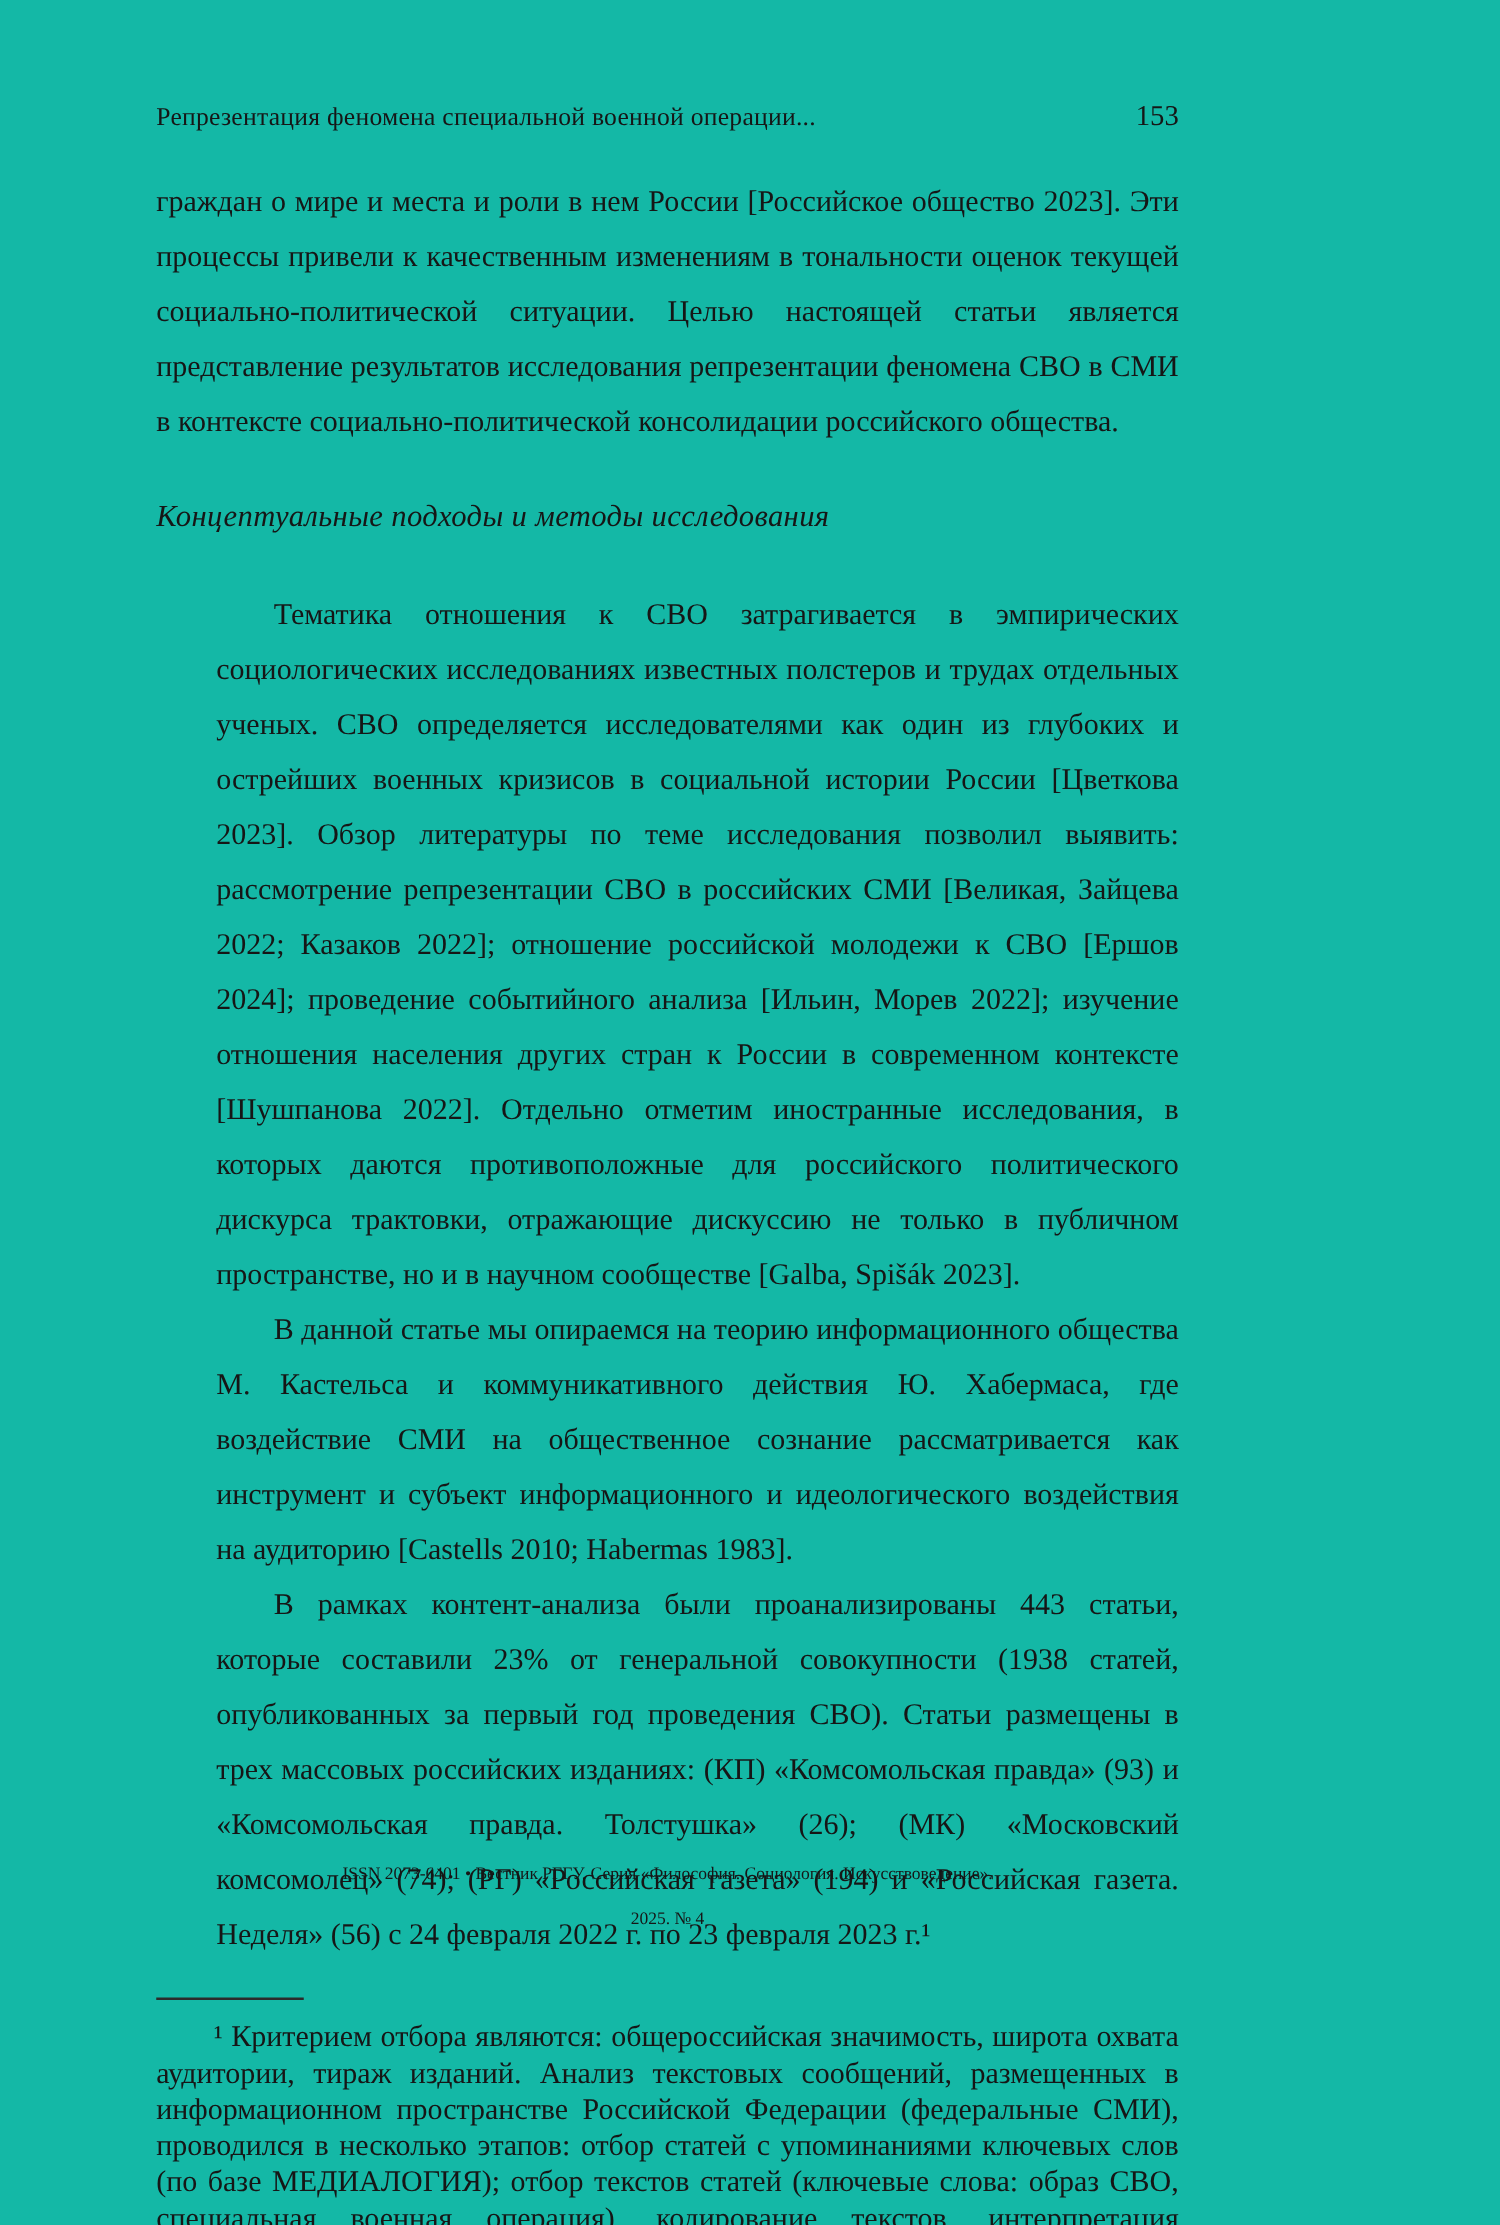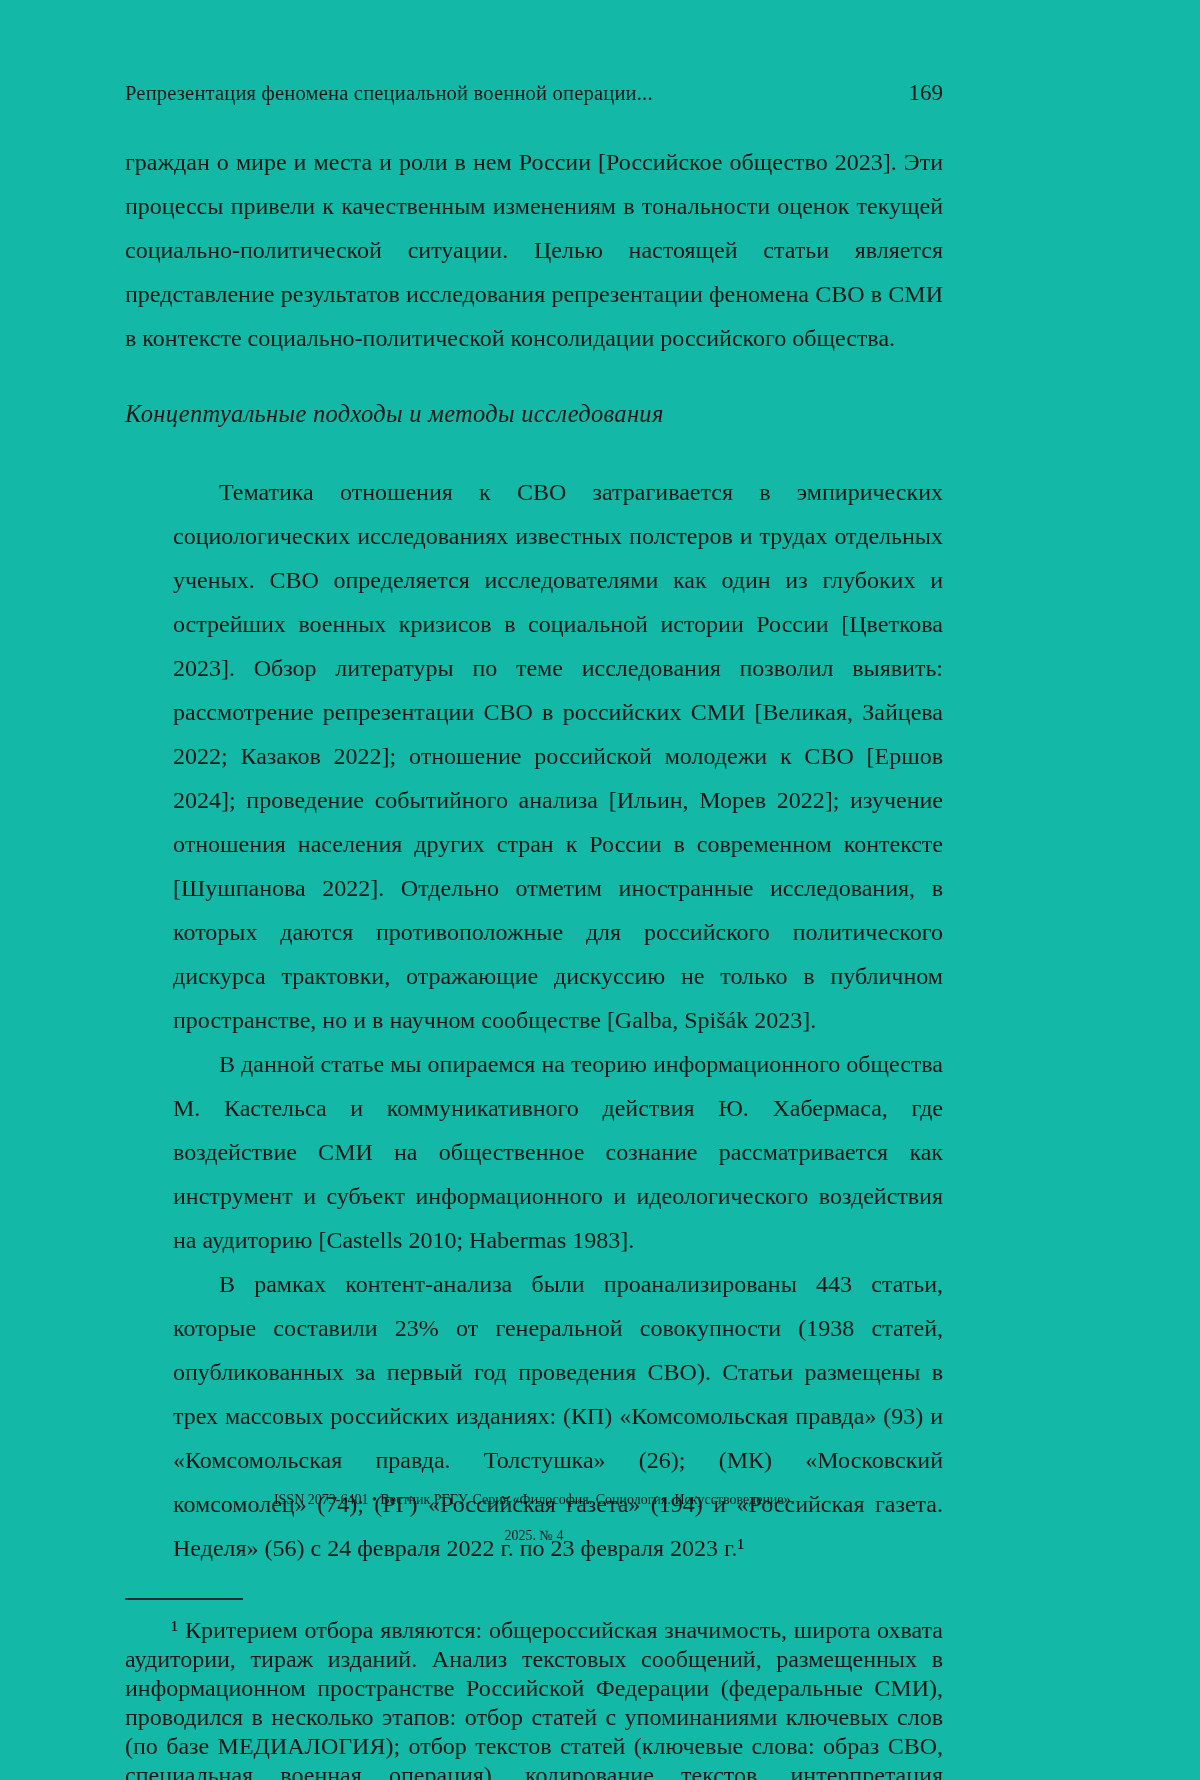--- a/index.html
+++ b/index.html
@@ -70,21 +70,21 @@
 </style>
 </head>
 <body>
 
 <div class="page">
 
   <div class="content">
 
     <header class="running-header">
       <span class="running-title">Репрезентация феномена специальной военной операции...</span>
-      <span class="page-number">169</span>
+      <span class="page-number">153</span>
     </header>
 
     <main>
 
       <p class="para">граждан о мире и места и роли в нем России [Российское общество 2023]. Эти процессы привели к качественным изменениям в тональности оценок текущей социально-политической ситуации. Целью настоящей статьи является представление результатов исследования репрезентации феномена СВО в СМИ в контексте социально-политической консолидации российского общества.</p>
 
       <h2 class="section-heading">Концептуальные подходы и методы исследования</h2>
 
       <p class="para indent">Тематика отношения к СВО затрагивается в эмпирических социологических исследованиях известных полстеров и трудах отдельных ученых. СВО определяется исследователями как один из глубоких и острейших военных кризисов в социальной истории России [Цветкова 2023]. Обзор литературы по теме исследования позволил выявить: рассмотрение репрезентации СВО в российских СМИ [Великая, Зайцева 2022; Казаков 2022]; отношение российской молодежи к СВО [Ершов 2024]; проведение событийного анализа [Ильин, Морев 2022]; изучение отношения населения других стран к России в современном контексте [Шушпанова 2022]. Отдельно отметим иностранные исследования, в которых даются противоположные для российского политического дискурса трактовки, отражающие дискуссию не только в публичном пространстве, но и в научном сообществе [Galba, Spišák 2023].</p>
 

